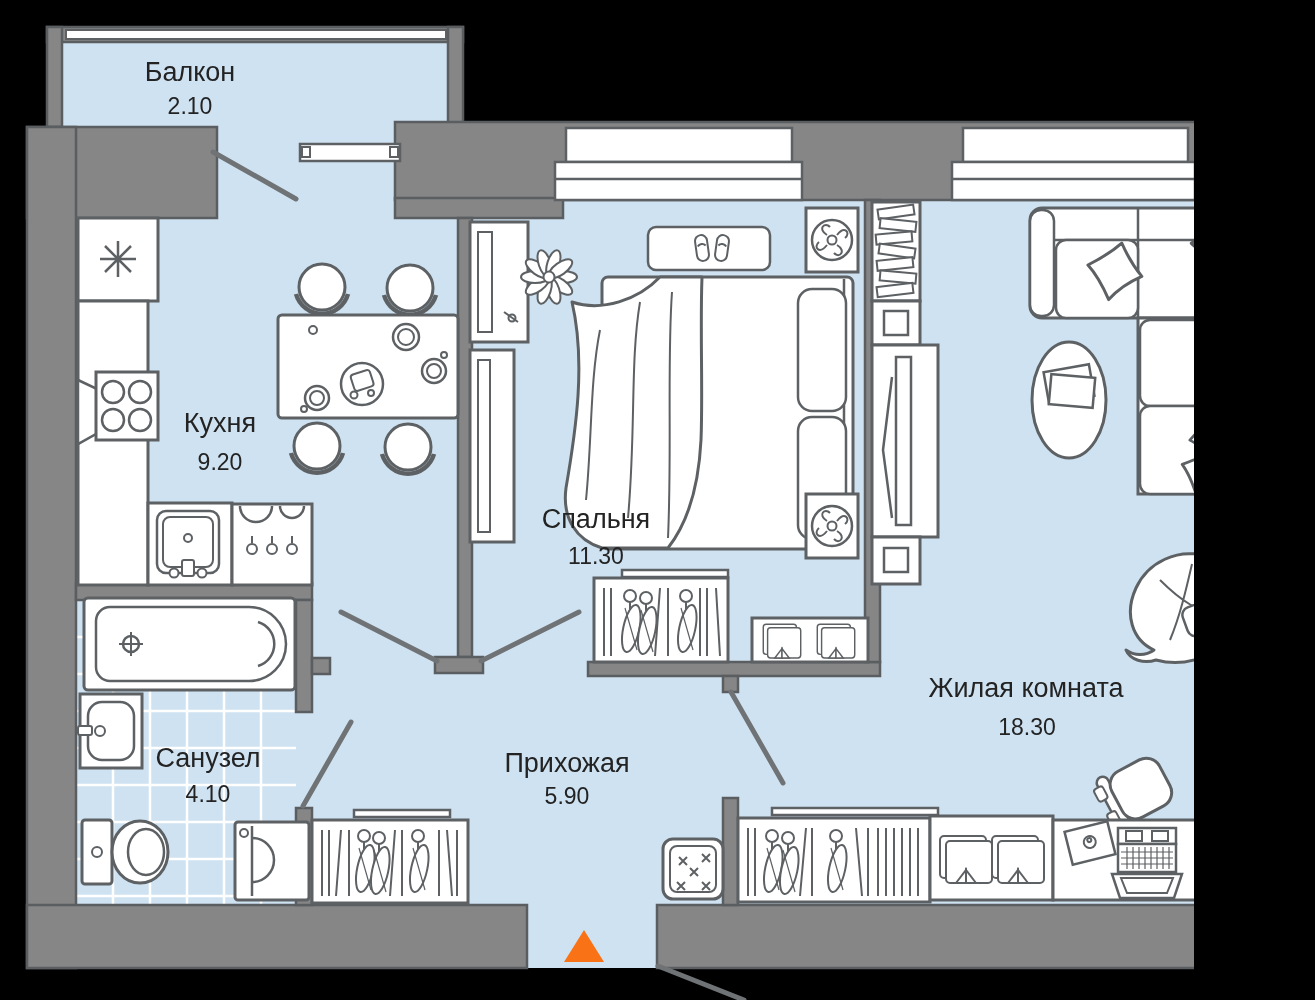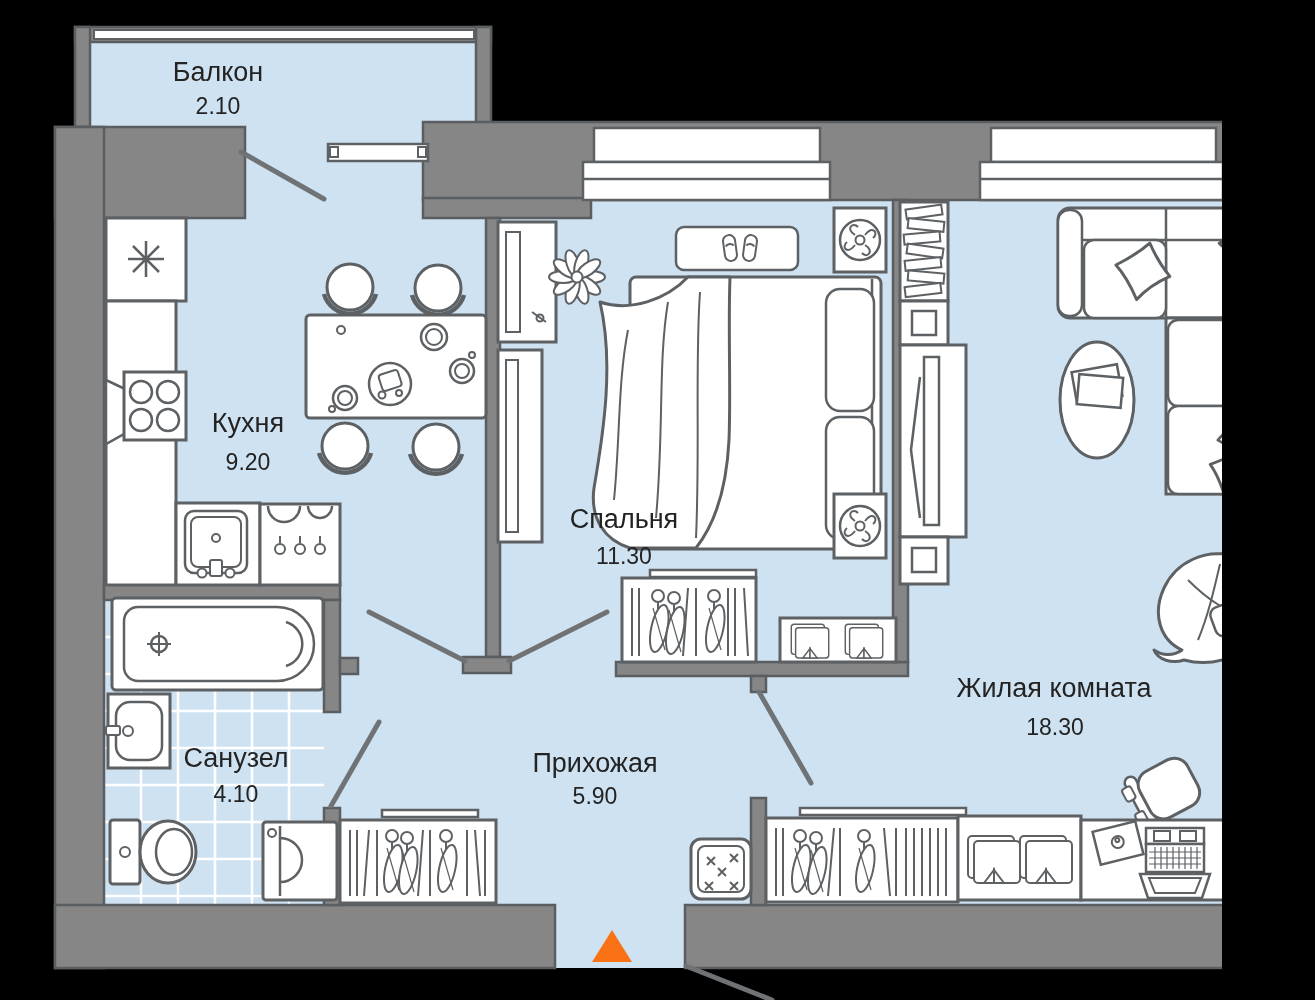--- a/index.html
+++ b/index.html
@@ -1,16 +1,16 @@
 <!DOCTYPE html>
 <html><head>
 <meta charset="utf-8">
 <style>
   html,body{margin:0;padding:0;background:#000;}
-  #stage{position:relative;width:1194px;height:1000px;background:#000;overflow:hidden;padding-left:28px;}
+  #stage{position:relative;width:1194px;height:1000px;background:#000;overflow:hidden;}
   svg{display:block;}
   .floor{fill:#cfe2f1;}
   .wall{fill:#868686;stroke:#5a5e60;stroke-width:2.5;}
   .fw{fill:#ffffff;stroke:#5d6164;}
   .s3{stroke-width:3;}
   .s25{stroke-width:2.5;}
   .s2{stroke-width:2;}
   .ln4{fill:none;stroke:#5d6164;stroke-width:4.5;}
   .ln25{fill:none;stroke:#5d6164;stroke-width:2.5;}
   .ln2{fill:none;stroke:#5d6164;stroke-width:2;}

